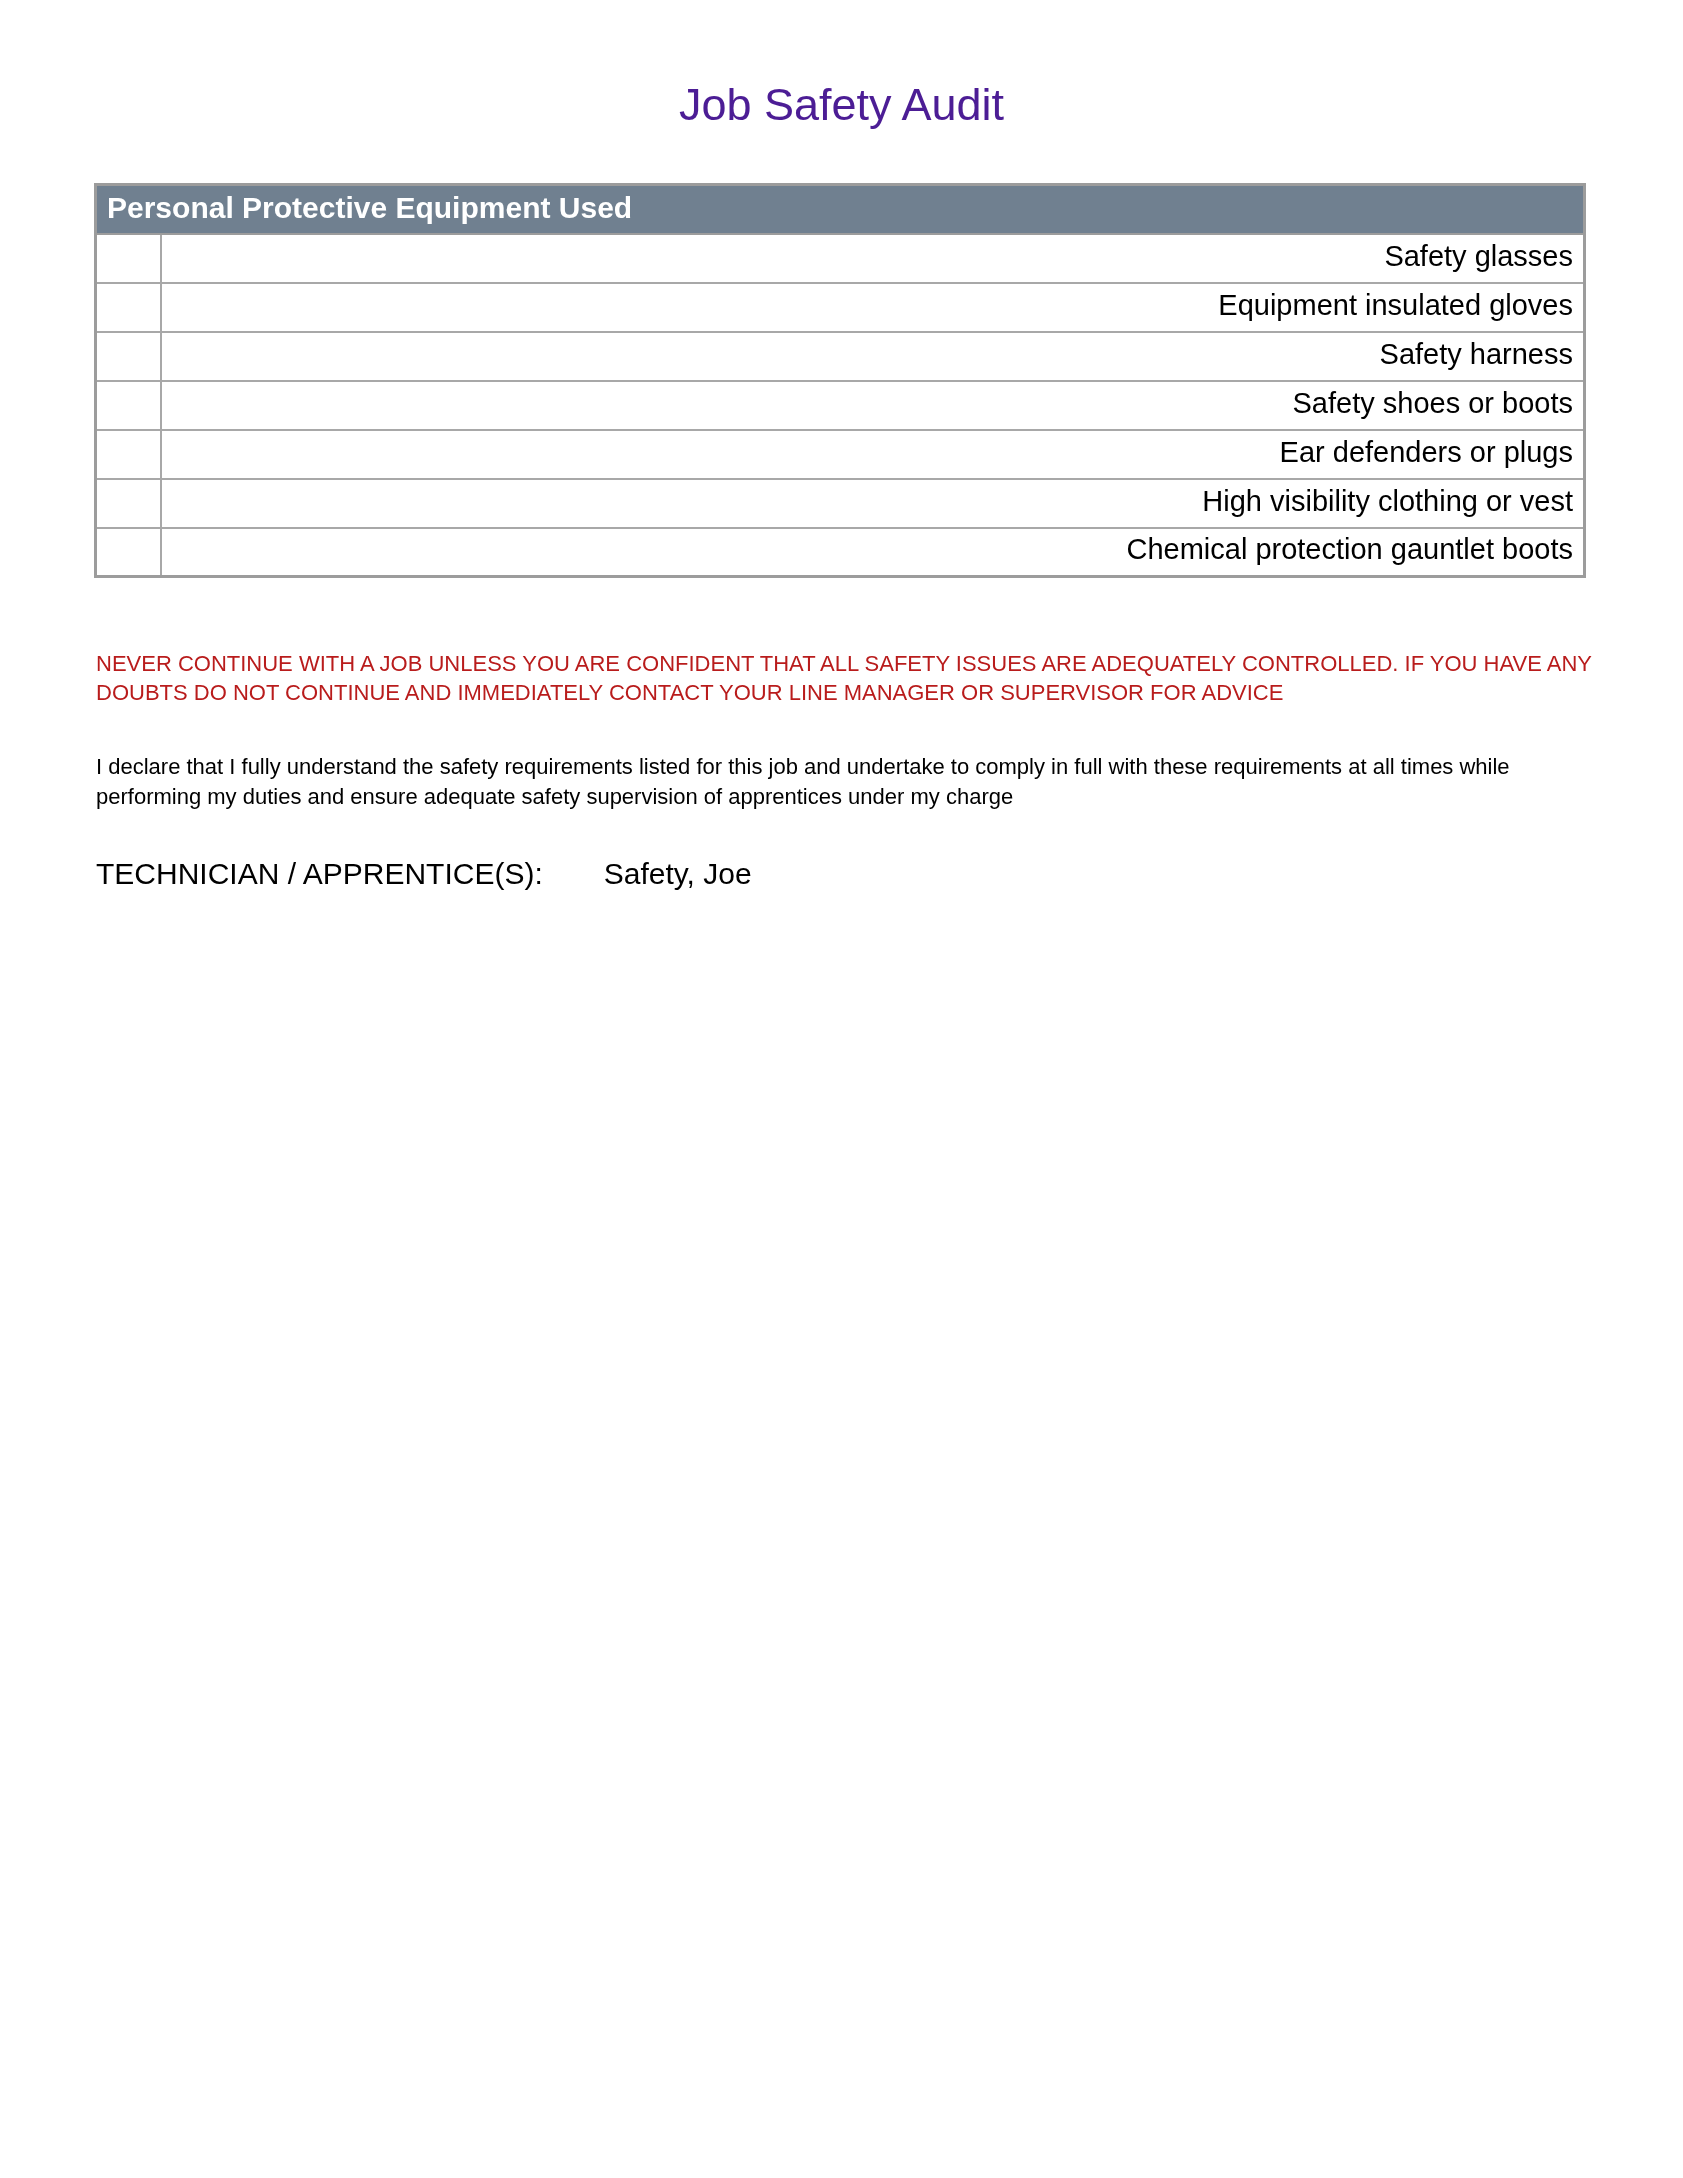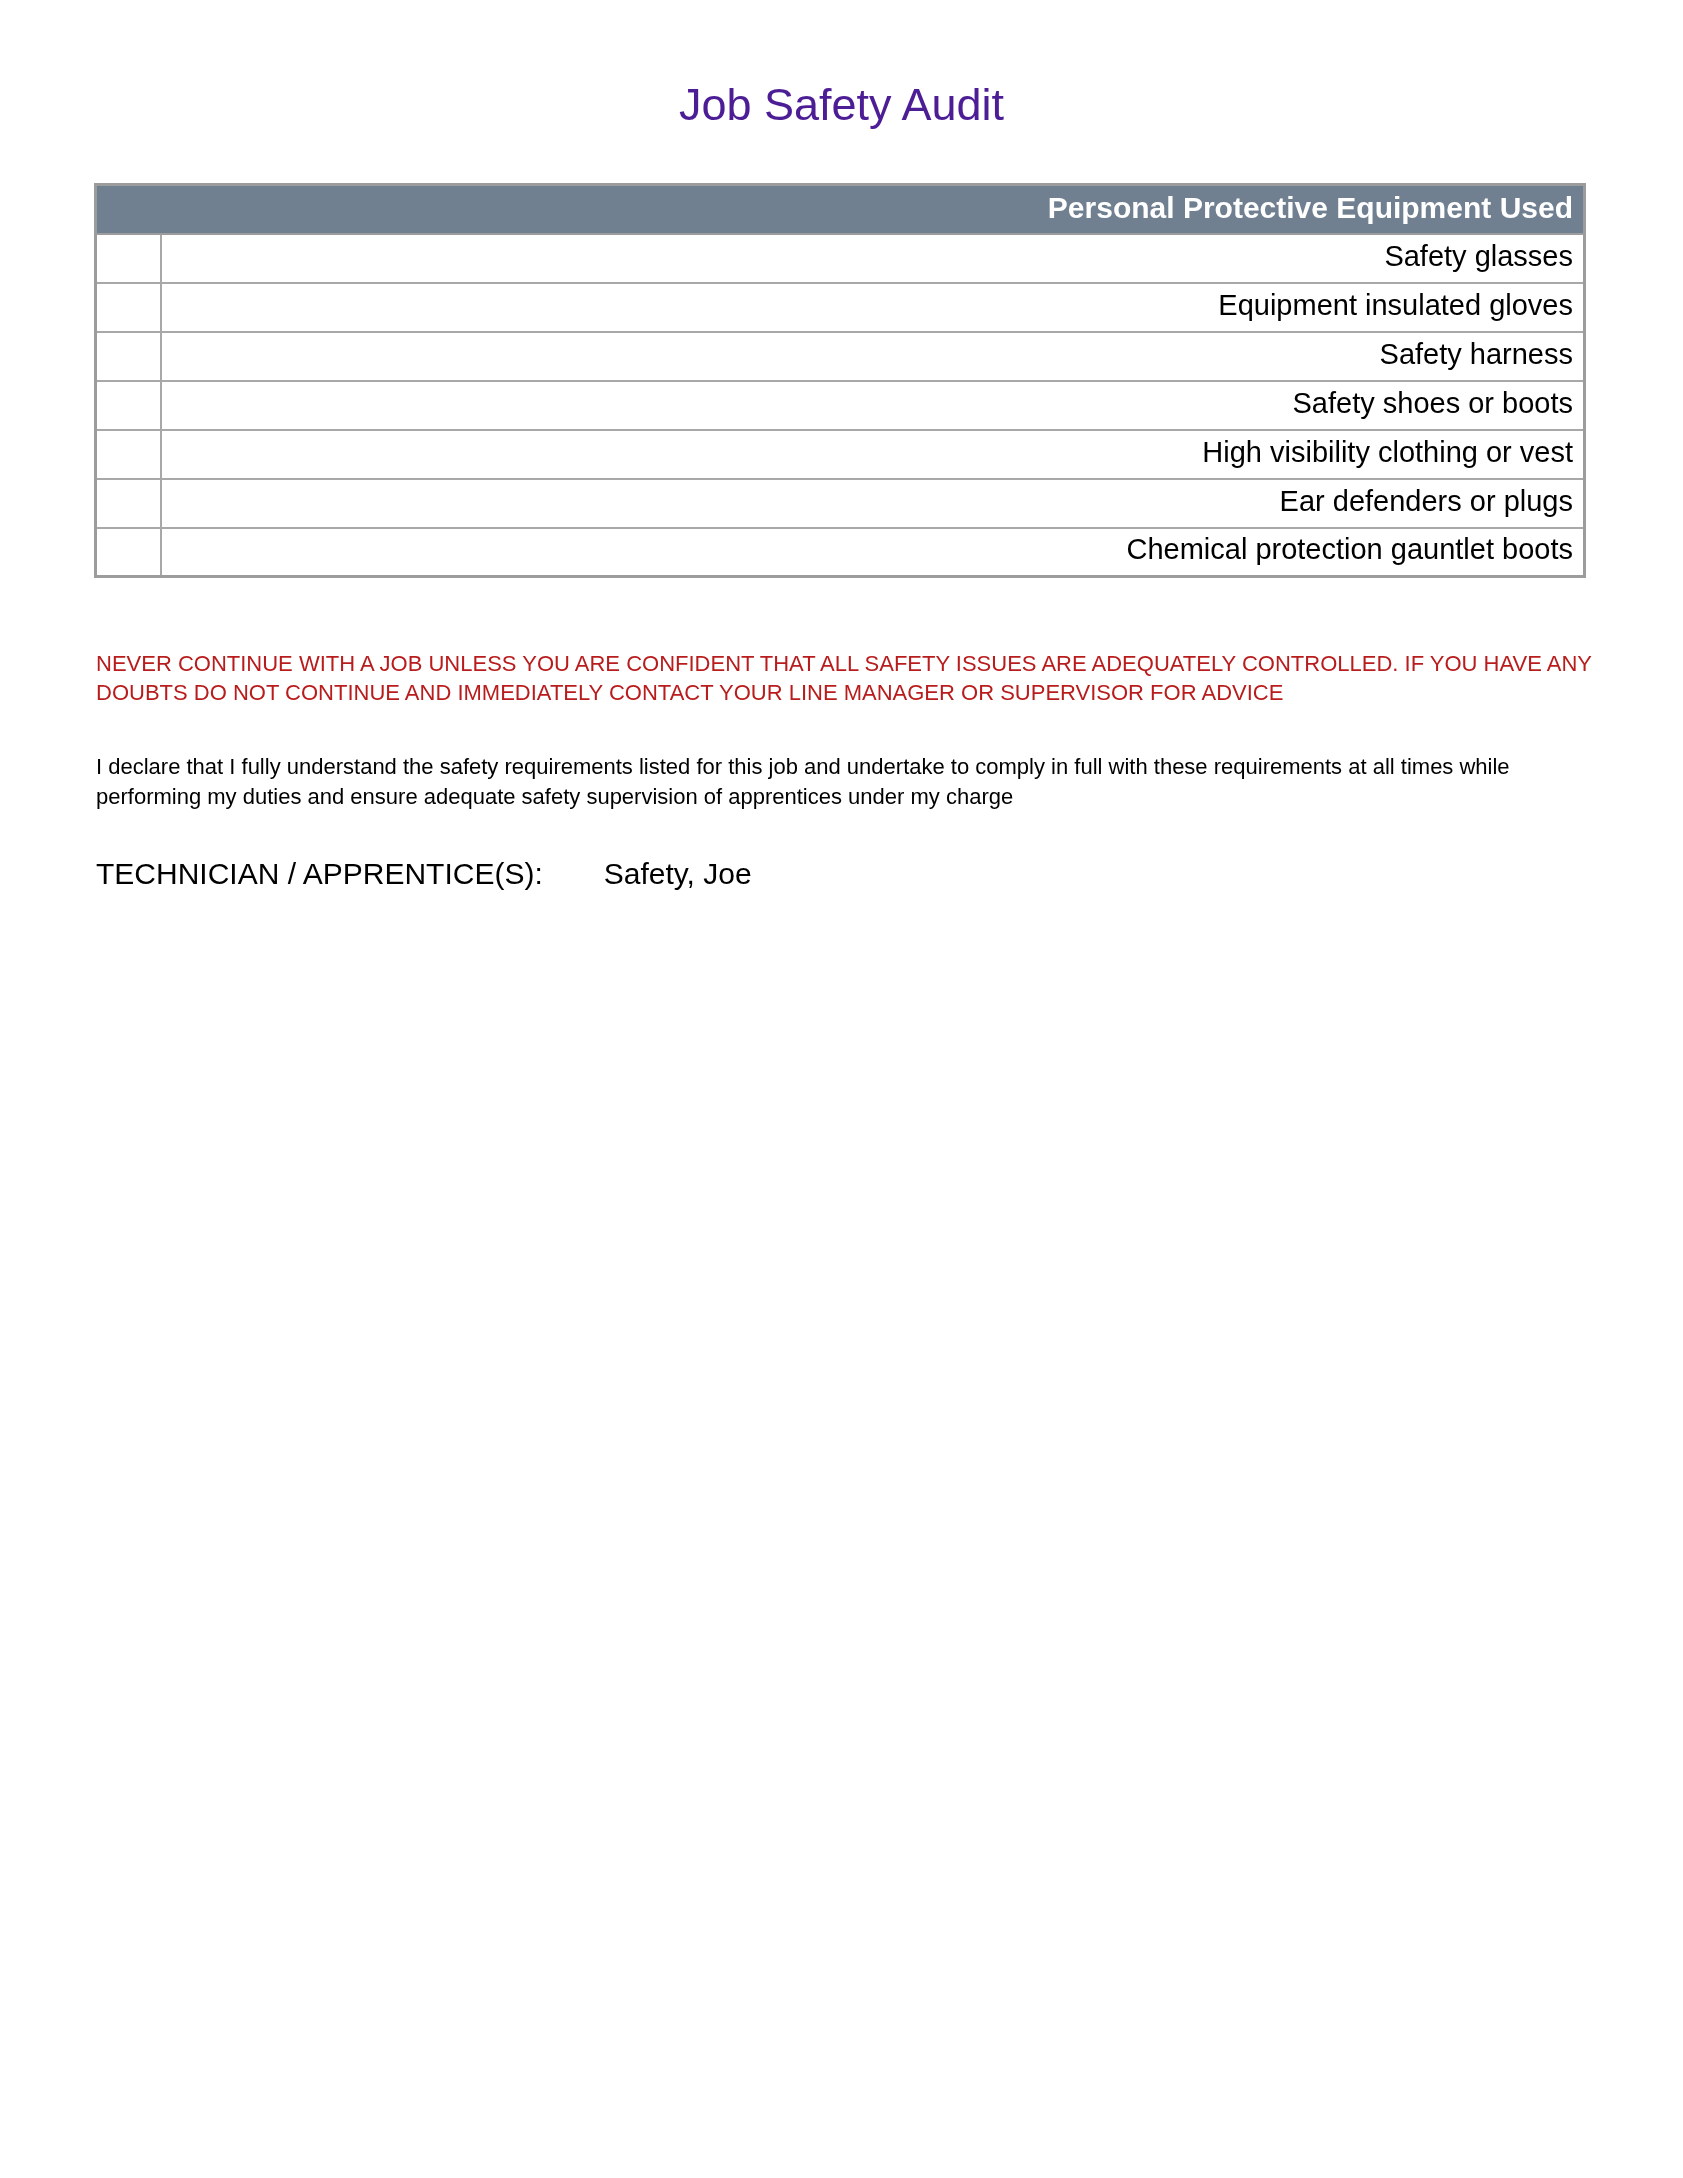--- a/index.html
+++ b/index.html
@@ -35,21 +35,21 @@
   table.ppe-table {
     width: 100%;
     border-collapse: collapse;
     border: 3px solid var(--table-outer-border, #9c9c9c);
   }
   table.ppe-table th {
     background: var(--header-bg, #708090);
     color: var(--header-fg, #ffffff);
     font-size: 30px;
     font-weight: 700;
-    text-align: right;
+    text-align: left;
     height: 49px;
     padding: 2px 10px 4px 10px;
     border: 2px solid var(--table-outer-border, #9c9c9c);
   }
   table.ppe-table td {
     border: 2px solid var(--table-grid, #a8a8a8);
     height: 49px;
     background: #ffffff;
   }
   td.chk-cell {
@@ -117,25 +117,25 @@
         <tr>
           <td class="chk-cell"></td>
           <td class="item-cell">Safety harness</td>
         </tr>
         <tr>
           <td class="chk-cell"></td>
           <td class="item-cell">Safety shoes or boots</td>
         </tr>
         <tr>
           <td class="chk-cell"></td>
-          <td class="item-cell">High visibility clothing or vest</td>
+          <td class="item-cell">Ear defenders or plugs</td>
         </tr>
         <tr>
           <td class="chk-cell"></td>
-          <td class="item-cell">Ear defenders or plugs</td>
+          <td class="item-cell">High visibility clothing or vest</td>
         </tr>
         <tr>
           <td class="chk-cell"></td>
           <td class="item-cell">Chemical protection gauntlet boots</td>
         </tr>
       </tbody>
     </table>
   </div>
 
   <div class="warning-text">NEVER CONTINUE WITH A JOB UNLESS YOU ARE CONFIDENT THAT ALL SAFETY ISSUES ARE ADEQUATELY CONTROLLED.  IF YOU HAVE ANY DOUBTS DO NOT CONTINUE AND IMMEDIATELY CONTACT YOUR LINE MANAGER OR SUPERVISOR FOR ADVICE</div>

